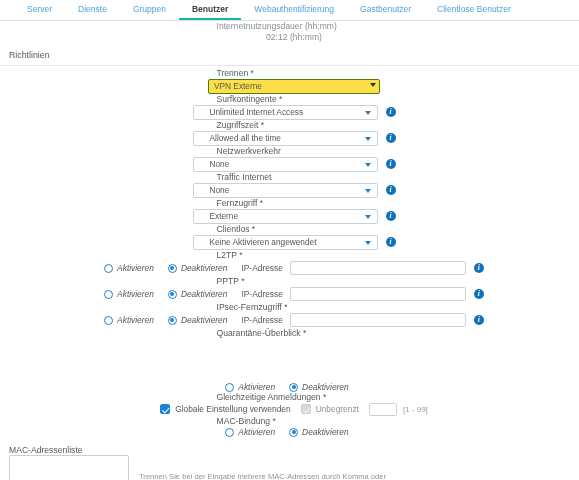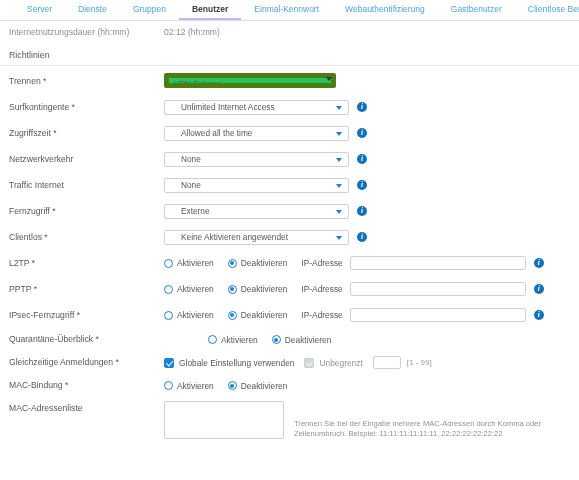--- a/index.html
+++ b/index.html
@@ -36,35 +36,36 @@
     color: #4fa3dd;
     padding: 0 13px;
     white-space: nowrap;
     box-sizing: border-box;
     border-bottom: 2px solid transparent;
     cursor: pointer;
   }
   .tab.active {
     color: #3b4148;
     font-weight: bold;
-    border-bottom: 2px solid #c4b5fd;
+    border-bottom: 2px solid #14b8a6;
   }
 
   
   .page {
     position: relative;
     width: 579px;
     background: #ffffff;
   }
   .row {
     display: flex;
     align-items: center;
     padding-left: 9px;
     box-sizing: border-box;
     min-height: 26px;
+    flex-direction: column;
   }
   .lbl {
     width: 155px;
     min-width: 155px;
     font-size: 8.6px;
     color: #54585d;
     line-height: 1.2;
   }
   .lbl.dim { color: #8a8f95; }
 
@@ -79,23 +80,23 @@
   
   .ctl-area {
     display: flex;
     align-items: center;
     flex: 1;
   }
 
   .nativesel {
     width: 172px;
     height: 15px;
-    border: 5px solid #4d7c0f;
-    border-radius: 2px;
-    background: #22c55e;
+    border: 1px solid #4d7c0f;
+    border-radius: 2px;
+    background: #fde047;
     font-family: "Liberation Sans", sans-serif;
     font-size: 8.3px;
     color: #53585d;
     padding: 0 14px 0 5px;
     box-sizing: border-box;
     appearance: none;
     -webkit-appearance: none;
     position: relative;
     cursor: pointer;
     line-height: 13px;
@@ -180,21 +181,21 @@
   }
   .radio.checked::after {
     content: "";
     position: absolute;
     left: 50%; top: 50%;
     transform: translate(-50%, -50%);
     width: 4px; height: 4px;
     border-radius: 50%;
     background: #1c82d2;
   }
-  .radio-txt { font-size: 8.4px; color: #53585d; }
+  .radio-txt { font-size: 8.4px; color: #53585d; font-style: italic; }
 
   
   .cb-opt {
     display: inline-flex;
     align-items: center;
     cursor: pointer;
     margin-right: 10px;
     white-space: nowrap;
   }
   .cb {
@@ -275,23 +276,20 @@
     <div class="tab">
         <span>Dienste</span>
       </div>
     <div class="tab">
         <span>Gruppen</span>
       </div>
     <div class="tab active">
         <span>Benutzer</span>
       </div>
     <div class="tab">
-        <span>Einmal-Kennwort</span>
-      </div>
-    <div class="tab">
         <span>Webauthentifizierung</span>
       </div>
     <div class="tab">
         <span>Gastbenutzer</span>
       </div>
     <div class="tab">
         <span>Clientlose Benutzer</span>
       </div>
 
   </div>

